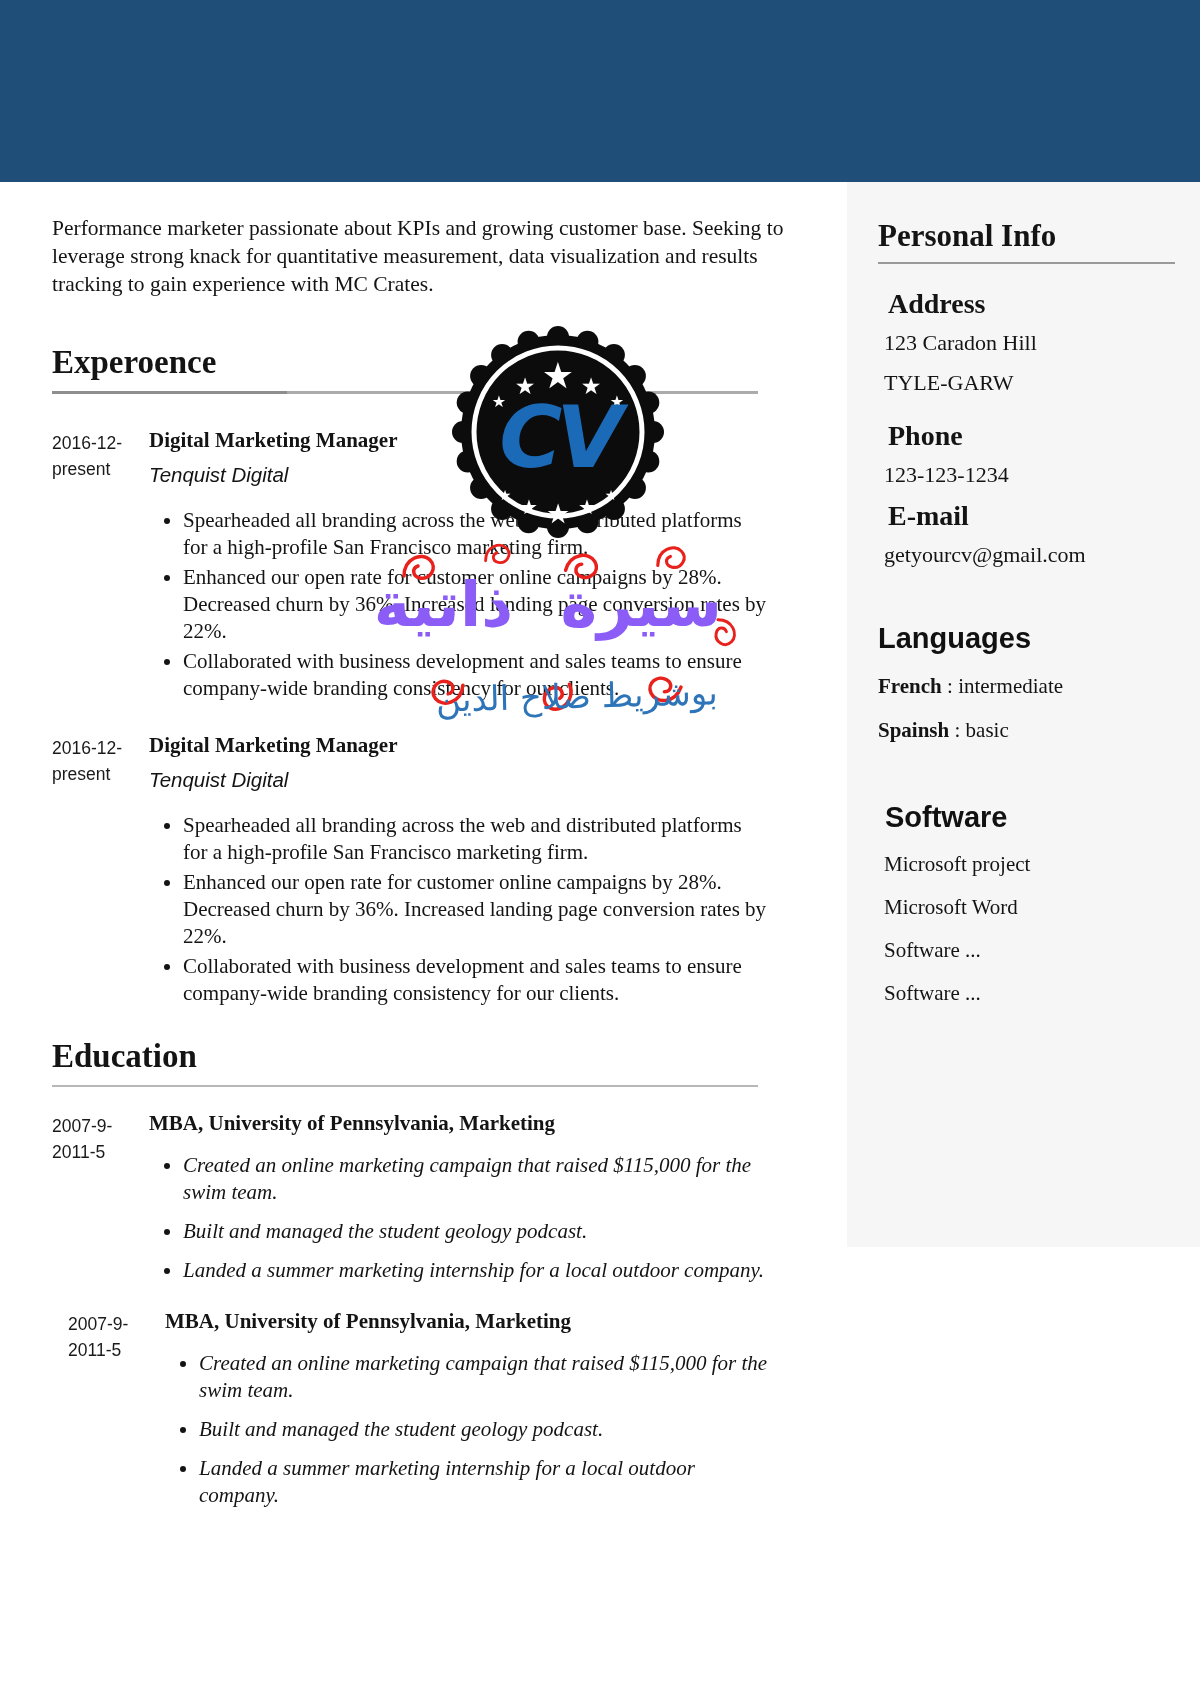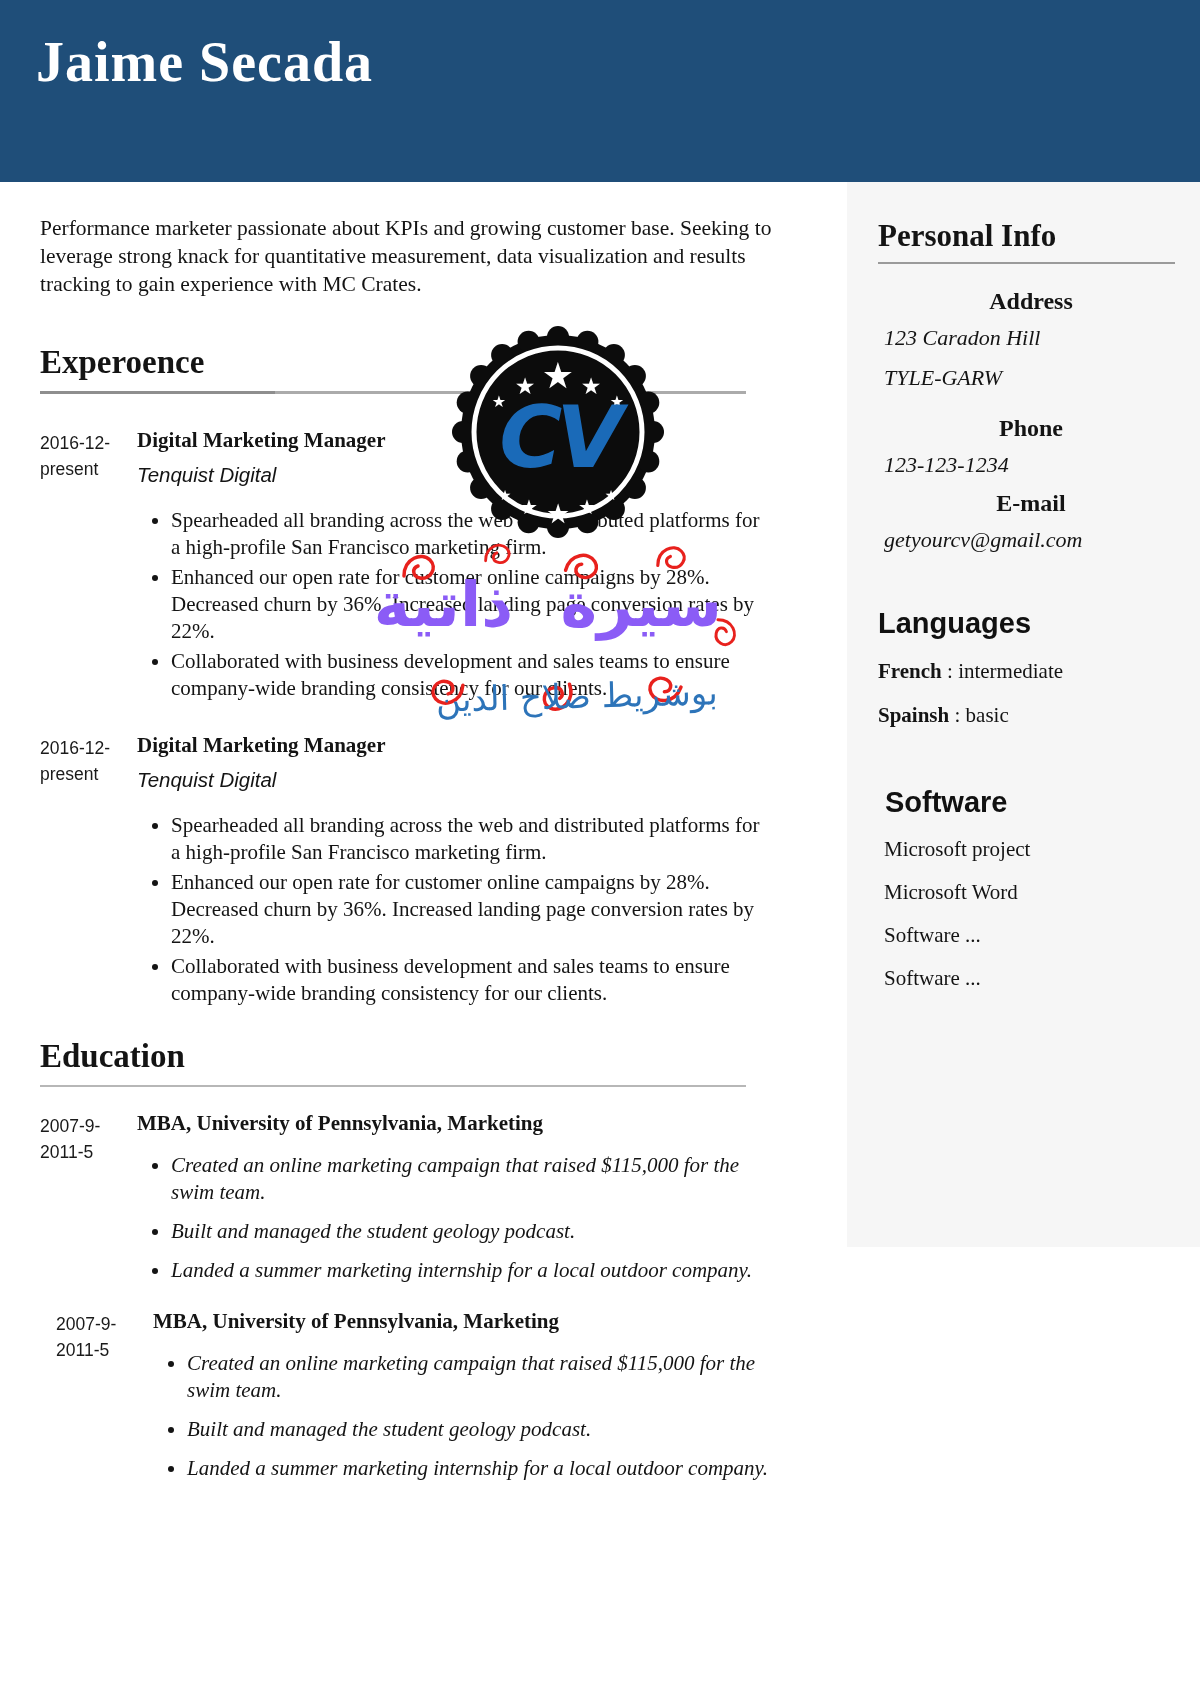--- a/index.html
+++ b/index.html
@@ -9,34 +9,34 @@
 
   
   .header { position:absolute; top:0; left:0; width:1200px; height:182px; background:#1F4E79; z-index:2; }
   .header h1 { color:#ffffff; font-size:56px; font-weight:bold; padding:30px 0 0 36px; letter-spacing:1px; }
   .header .job-title { color:#f2f5f8; font-size:27px; font-weight:normal; padding:10px 0 0 38px; }
 
   
   .sidebar { position:absolute; top:182px; left:847px; width:353px; height:1065px; background:#F6F6F6; z-index:1; padding:36px 26px 0 31px; }
   .pi-heading { font-size:31px; font-weight:bold; font-family:"Liberation Serif", serif; }
   .pi-rule { width:297px; height:2px; background:#9a9a9a; margin-top:8px; }
-  .pi-label { font-size:24px; font-weight:bold; margin:24px 0 10px 10px;text-align:center; }
-  .pi-value { font-size:22px; margin:0 0 12px 6px;font-style:italic; }
+  .pi-label { font-size:28px; font-weight:bold; margin:24px 0 10px 10px; }
+  .pi-value { font-size:22px; margin:0 0 12px 6px; }
   .pi-value.gap { margin-top:14px; }
   .sans-h { font-family:"Liberation Sans", sans-serif; font-size:29px; font-weight:bold; color:#111; }
   .skills-h { margin-top:46px; }
   .sb-item { font-size:22px; margin-top:17px; }
   .lang-h { margin-top:54px; }
   .lang-line { font-size:21px; margin-top:19px; }
   .lang-name { font-weight:bold; }
   .soft-h { margin-top:58px; padding-left:7px; }
   .soft-item { font-size:21px; margin-top:18px; padding-left:6px; }
 
   
-  .main { position:absolute; top:182px; left:0; width:847px; padding:0 78px 0 40px; z-index:2; }
+  .main { position:absolute; top:182px; left:0; width:847px; padding:0 78px 0 52px; z-index:2; }
   .summary { font-size:21.5px; line-height:28px; margin-top:32px; width:736px; }
   .section-h { font-size:33px; font-weight:bold; margin-top:46px; }
   .rule { position:relative; width:706px; height:3px; background:#ababab; margin-top:10px; }
   .rule .rule-dark { position:absolute; left:0; top:0; width:235px; height:3px; background:#8e8e8e; }
   .rule.thin { height:2px; background:#b7b7b7; }
 
   .entry { display:flex; margin-top:34px; }
   .entry.tight { margin-top:28px; }
   .entry.indented { padding-left:16px; }
   .dates { width:97px; flex:0 0 97px; font-family:"Liberation Sans", sans-serif; font-size:17.5px; line-height:26px; color:#1a1a1a; padding-top:2px; }
@@ -57,21 +57,20 @@
             color:#8b5cf6; word-spacing:26px; }
   .wm-blue { position:absolute; left:436px; top:676px; white-space:nowrap; direction:rtl;
              font-family:"DejaVu Sans", sans-serif; font-size:34px; color:#2D74B9; transform:rotate(-1.5deg); }
 </style>
 </head>
 <body>
 
 <div class="page">
 
   <header class="header">
-    <h1>Jaime Secada</h1>
   </header>
 
   <aside class="sidebar">
     <section>
       <h2 class="pi-heading">Personal Info</h2>
       <div class="pi-rule"></div>
       <div class="pi-label">Address</div>
       <div class="pi-value">123 Caradon Hill</div>
       <div class="pi-value gap">TYLE-GARW</div>
       <div class="pi-label">Phone</div>

